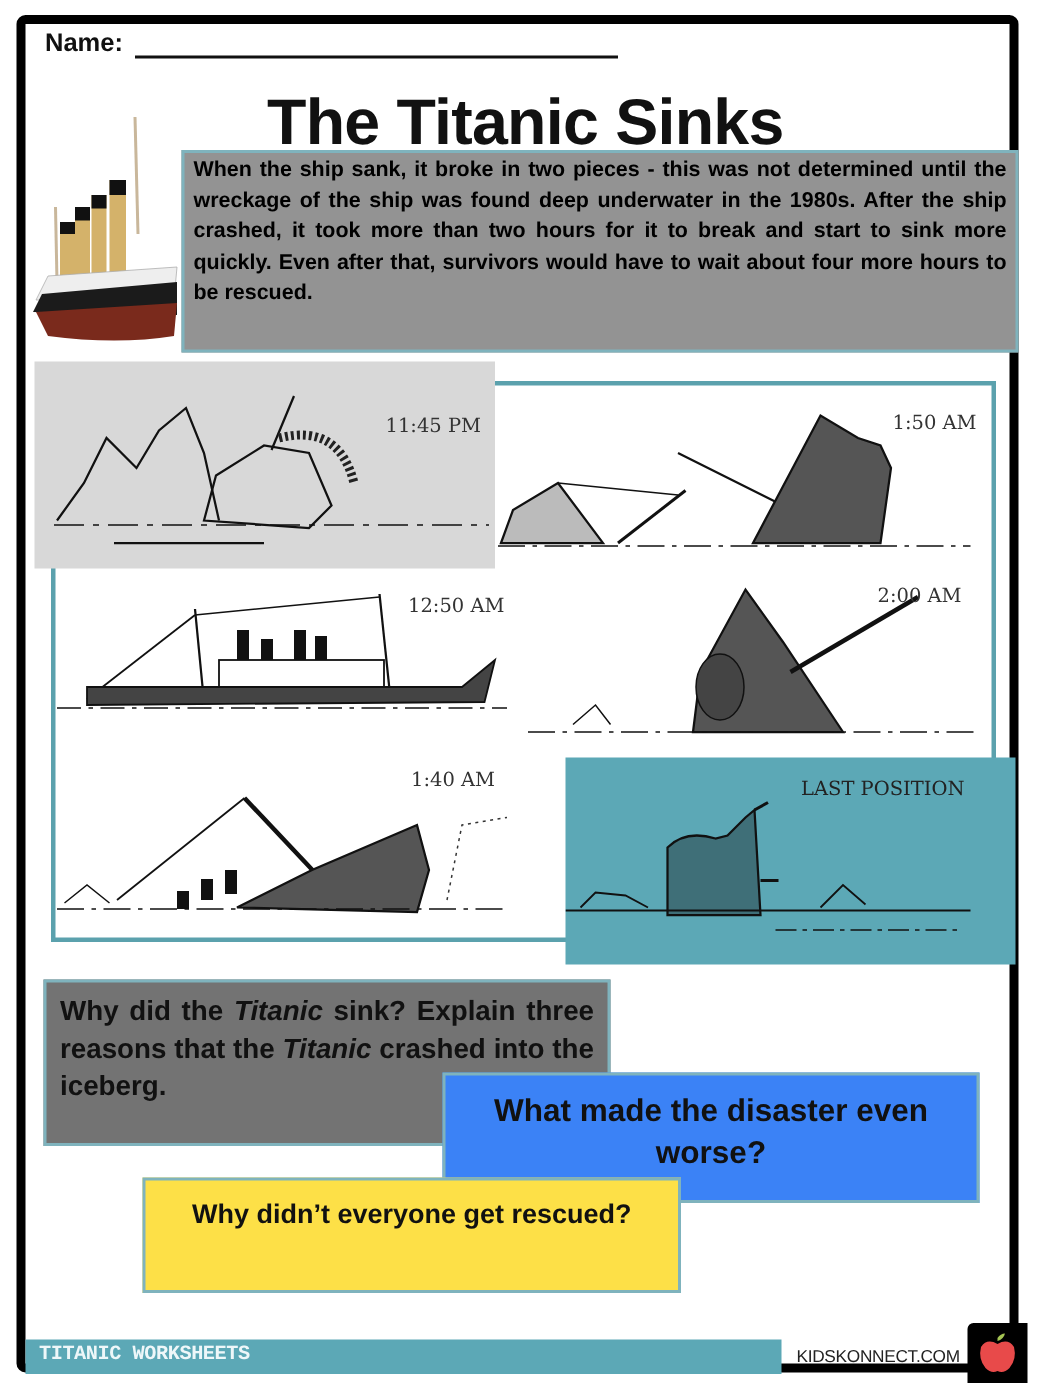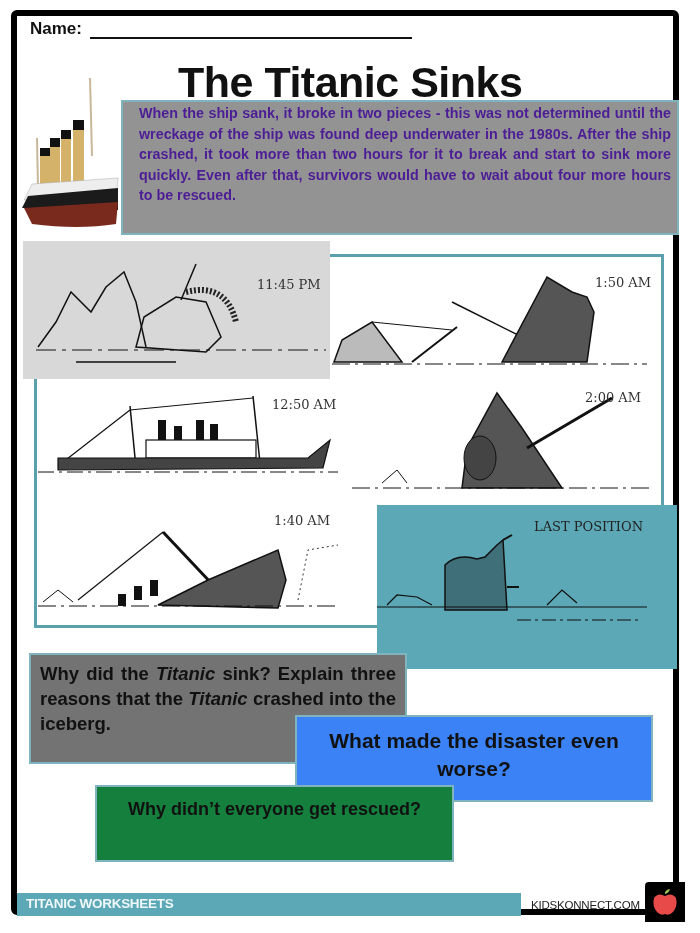--- a/index.html
+++ b/index.html
@@ -7,40 +7,40 @@
     .frame {
       position: absolute; left: 11px; top: 10px; width: 668px; height: 905px;
       border: 6px solid #000; border-radius: 6px; background: #fff; box-sizing: border-box;
     }
     .name-row { position: absolute; left: 30px; top: 19px; font-weight: bold; font-size: 17px; color: #111; display: flex; align-items: flex-start; }
     .name-line { display: inline-block; width: 322px; border-bottom: 2px solid #111; margin-left: 8px; height: 18px; }
     .title { position: absolute; left: 160px; top: 58px; font-size: 43px; font-weight: bold; color: #111; letter-spacing: -0.5px; margin-left: 18px; }
     .ship-icon { position: absolute; left: 18px; top: 78px; width: 104px; height: 152px; }
     .intro {
       position: absolute; left: 121px; top: 100px; width: 558px; height: 135px; box-sizing: border-box;
-      background: #939393; border: 2px solid #7fb3bd; color: #4c1d95; font-weight: bold;
-      font-size: 14.3px; line-height: 20.5px; padding: 1px 6px 0 16px; text-align: justify;
+      background: #939393; border: 2px solid #7fb3bd; color: #000000; font-weight: bold;
+      font-size: 14.3px; line-height: 20.5px; padding: 1px 6px 0 6px; text-align: justify;
     }
     .timeline-frame {
       position: absolute; left: 34px; top: 254px; width: 630px; height: 374px; box-sizing: border-box;
       border: 3px solid #5ba1ad; background: #fff;
     }
     .shade-1145 { position: absolute; left: 23px; top: 241px; width: 307px; height: 138px; background: #d8d8d8; }
     .panel { position: absolute; }
     .time-label { position: absolute; font-family: "DejaVu Serif", serif; font-size: 13px; color: #333; }
     .last-pos {
-      position: absolute; left: 377px; top: 505px; width: 300px; height: 164px; background: #5ca8b6;
+      position: absolute; left: 377px; top: 505px; width: 300px; height: 138px; background: #5ca8b6;
     }
     .q-box { position: absolute; box-sizing: border-box; border: 2px solid #7fb3bd; font-weight: bold; color: #111; }
     .q1 { left: 29px; top: 653px; width: 378px; height: 111px; background: #737373; font-size: 18.5px; line-height: 25px; padding: 6px 9px; text-align: justify; }
     .q1 i { font-style: italic; }
     .q2 { left: 295px; top: 715px; width: 358px; height: 87px; background: #3b82f6; font-size: 21px; line-height: 28px; padding: 10px 10px; text-align: center; }
-    .q3 { left: 95px; top: 785px; width: 359px; height: 77px; background: #15803d; font-size: 18px; padding: 12px 10px; text-align: center; }
+    .q3 { left: 95px; top: 785px; width: 359px; height: 77px; background: #fde047; font-size: 18px; padding: 12px 10px; text-align: center; }
     .footer-bar { position: absolute; left: 17px; top: 893px; width: 504px; height: 23px; background: #5ca8b6; }
-    .footer-title { position: absolute; left: 26px; top: 896px; font-family: Liberation Sans, sans-serif; font-weight: bold; font-size: 13.5px; color: #eef7f9; letter-spacing: -0.3px; }
+    .footer-title { position: absolute; left: 26px; top: 896px; font-family: Liberation Mono, monospace; font-weight: bold; font-size: 13.5px; color: #eef7f9; letter-spacing: -0.3px; }
     .footer-site { position: absolute; left: 531px; top: 899px; font-size: 11.5px; color: #222; letter-spacing: -0.2px; }
     .apple-tab { position: absolute; left: 645px; top: 882px; width: 40px; height: 40px; background: #000; border-radius: 4px 0 0 0; }
   </style>
 </head>
 <body>
 
 <div class="frame"></div>
 
 <div class="name-row">
   <span>Name:</span>

